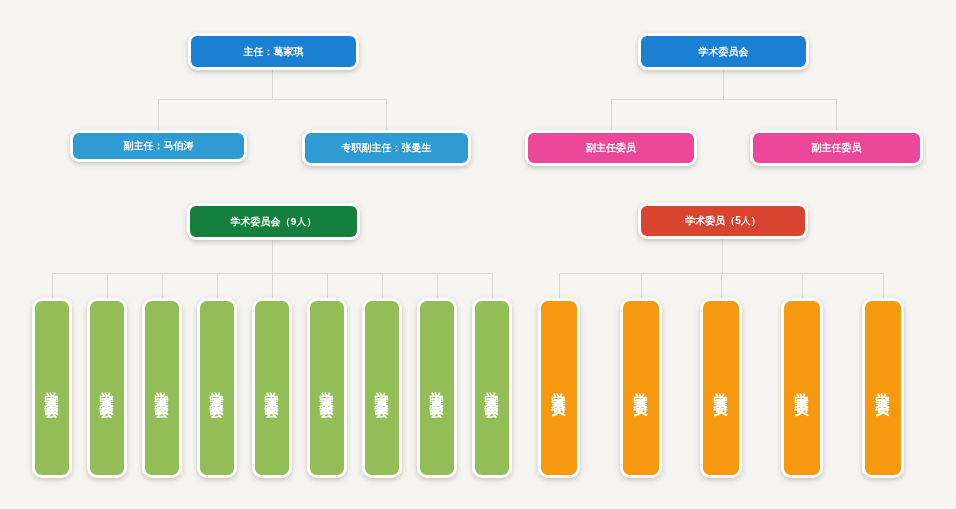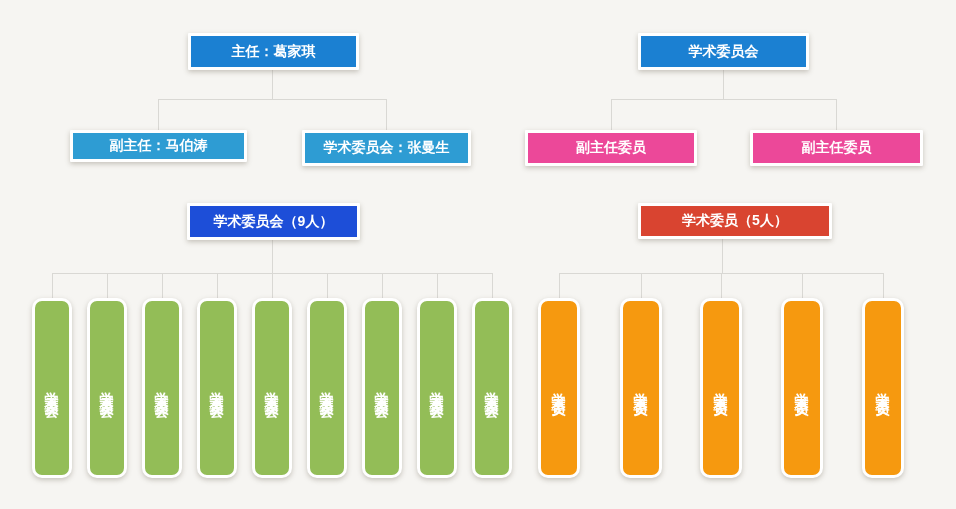--- a/index.html
+++ b/index.html
@@ -12,23 +12,23 @@
     width: 956px;
     height: 509px;
     background: #f6f5f2;
     overflow: hidden;
   }
   
   .node {
     position: absolute;
     box-sizing: border-box;
     border: 3px solid #ffffff;
-    border-radius: 1px;
+    border-radius: 9px;
     color: #ffffff;
-    font-size: 14px;
+    font-size: 10px;
     font-weight: bold;
     display: flex;
     align-items: center;
     justify-content: center;
     text-align: center;
     box-shadow: 0 2px 5px rgba(140, 132, 120, 0.45);
     white-space: nowrap;
   }
   
   .vnode {
@@ -43,21 +43,21 @@
     align-items: center;
     justify-content: center;
     box-shadow: 0 2px 5px rgba(140, 132, 120, 0.45);
     writing-mode: vertical-rl;
     text-orientation: upright;
     letter-spacing: 3px;
   }
   .c-root     { background: #1b80d2; }
   .c-deputy-l { background: #2e9cd3; }
   .c-deputy-r { background: #ec4899; }
-  .c-comm-g   { background: #1d4ed8; }
+  .c-comm-g   { background: #15803d; font-family: Liberation Mono, monospace; }
   .c-member-g { background: #93bd57; }
   .c-comm-r   { background: #d94430; }
   .c-member-o { background: #f6990f; }
   
   .cline {
     position: absolute;
     background: #d9d8d4;
   }
 </style>
 </head>
@@ -77,21 +77,21 @@
   <div class="cline" style="left:162px;top:273px;width:1px;height:25px"></div>
   <div class="cline" style="left:217px;top:273px;width:1px;height:25px"></div>
   <div class="cline" style="left:272px;top:273px;width:1px;height:25px"></div>
   <div class="cline" style="left:327px;top:273px;width:1px;height:25px"></div>
   <div class="cline" style="left:382px;top:273px;width:1px;height:25px"></div>
   <div class="cline" style="left:437px;top:273px;width:1px;height:25px"></div>
   <div class="cline" style="left:492px;top:273px;width:1px;height:25px"></div>
 
   <div class="node c-root" style="left:188px;top:33px;width:171px;height:37px">主任：葛家琪</div>
   <div class="node c-deputy-l" style="left:70px;top:130px;width:177px;height:32px">副主任：马伯涛</div>
-  <div class="node c-deputy-l" style="left:302px;top:130px;width:169px;height:36px">学术委员会：张曼生</div>
+  <div class="node c-deputy-l" style="left:302px;top:130px;width:169px;height:36px">专职副主任：张曼生</div>
   <div class="node c-comm-g" style="left:187px;top:203px;width:173px;height:37px">学术委员会（9人）</div>
 
   <div class="vnode c-member-g" style="left:32px;top:298px;width:40px;height:180px">学术委员会</div>
   <div class="vnode c-member-g" style="left:87px;top:298px;width:40px;height:180px">学术委员会</div>
   <div class="vnode c-member-g" style="left:142px;top:298px;width:40px;height:180px">学术委员会</div>
   <div class="vnode c-member-g" style="left:197px;top:298px;width:40px;height:180px">学术委员会</div>
   <div class="vnode c-member-g" style="left:252px;top:298px;width:40px;height:180px">学术委员会</div>
   <div class="vnode c-member-g" style="left:307px;top:298px;width:40px;height:180px">学术委员会</div>
   <div class="vnode c-member-g" style="left:362px;top:298px;width:40px;height:180px">学术委员会</div>
   <div class="vnode c-member-g" style="left:417px;top:298px;width:40px;height:180px">学术委员会</div>
@@ -106,21 +106,21 @@
   <div class="cline" style="left:559px;top:273px;width:324px;height:1px"></div>
   <div class="cline" style="left:559px;top:273px;width:1px;height:25px"></div>
   <div class="cline" style="left:641px;top:273px;width:1px;height:25px"></div>
   <div class="cline" style="left:721px;top:273px;width:1px;height:25px"></div>
   <div class="cline" style="left:802px;top:273px;width:1px;height:25px"></div>
   <div class="cline" style="left:883px;top:273px;width:1px;height:25px"></div>
 
   <div class="node c-root" style="left:638px;top:33px;width:171px;height:37px">学术委员会</div>
   <div class="node c-deputy-r" style="left:525px;top:130px;width:172px;height:36px">副主任委员</div>
   <div class="node c-deputy-r" style="left:750px;top:130px;width:173px;height:36px">副主任委员</div>
-  <div class="node c-comm-r" style="left:638px;top:203px;width:194px;height:36px">学术委员（5人）</div>
+  <div class="node c-comm-r" style="left:638px;top:203px;width:170px;height:36px">学术委员（5人）</div>
 
   <div class="vnode c-member-o" style="left:538px;top:298px;width:42px;height:180px">学术委员</div>
   <div class="vnode c-member-o" style="left:620px;top:298px;width:42px;height:180px">学术委员</div>
   <div class="vnode c-member-o" style="left:700px;top:298px;width:42px;height:180px">学术委员</div>
   <div class="vnode c-member-o" style="left:781px;top:298px;width:42px;height:180px">学术委员</div>
   <div class="vnode c-member-o" style="left:862px;top:298px;width:42px;height:180px">学术委员</div>
 
 </div>
 
 </body></html>

